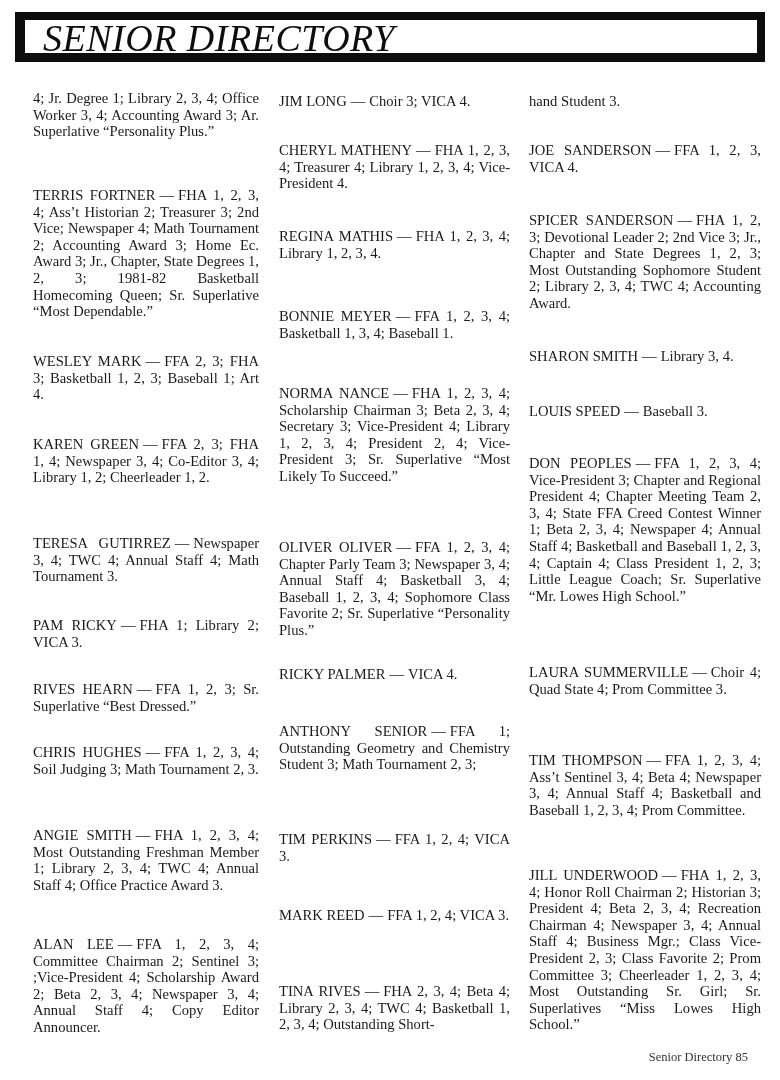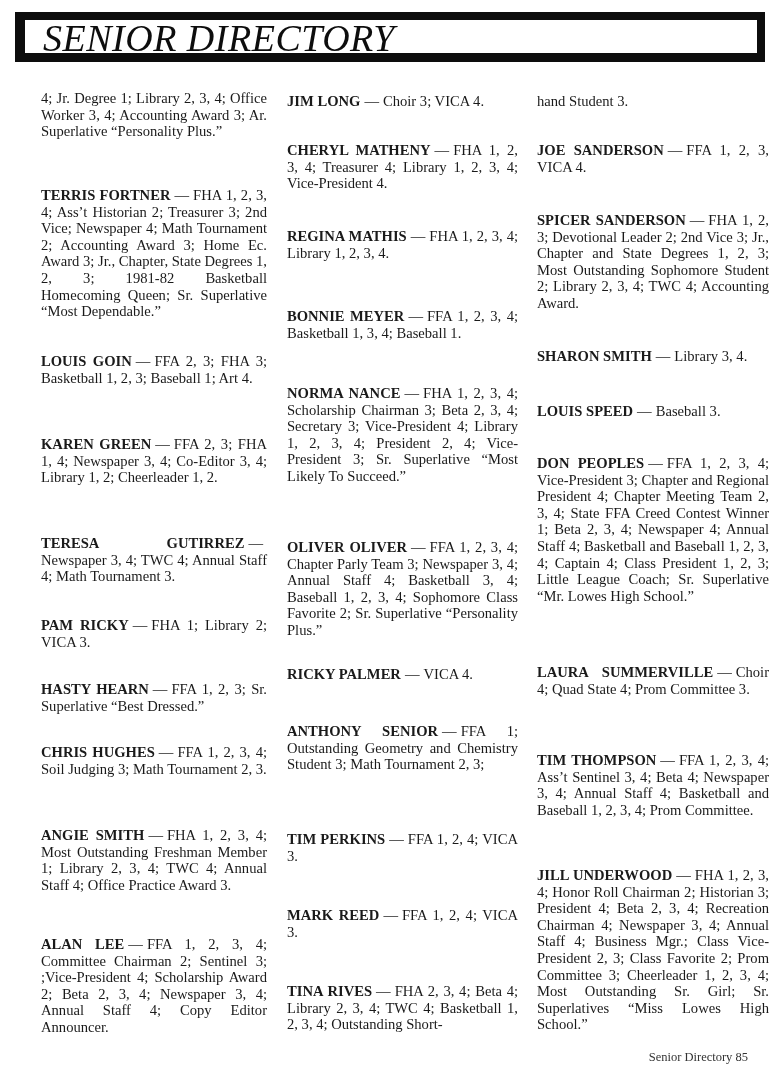--- a/index.html
+++ b/index.html
@@ -51,27 +51,27 @@
       font-size: 14.6px;
       line-height: 16.6px;
       text-align: justify;
     }
     .col-1 { left: 25px; width: 226px; }
     .col-2 { left: 271px; width: 231px; }
     .col-3 { left: 521px; width: 232px; }
 
     .entry {
       position: absolute;
-      left: 16px;
+      left: 8px;
       width: 100%;
       text-align: justify;
       hyphens: none;
     }
     .entry .name {
-      font-weight: bold;
+      font-weight: normal;
     }
     .entry .sep {
       padding: 0 4px;
     }
     .footer {
       position: absolute;
       right: 32px;
       top: 1050px;
       font-family: "Liberation Serif", "DejaVu Serif", serif;
       font-size: 12.5px;
@@ -90,33 +90,33 @@
 </div>
 
 <div class="column col-1">
   <div class="entry" style="top:0px">
     <span>4; Jr. Degree 1; Library 2, 3, 4; Office Worker 3, 4; Accounting Award 3; Ar. Superlative “Personality Plus.”</span>
   </div>
   <div class="entry" style="top:97px">
     <span class="name">TERRIS FORTNER</span><span class="sep">—</span><span>FHA 1, 2, 3, 4; Ass’t Historian 2; Treasurer 3; 2nd Vice; Newspaper 4; Math Tournament 2; Accounting Award 3; Home Ec. Award 3; Jr., Chapter, State Degrees 1, 2, 3; 1981-82 Basketball Homecoming Queen; Sr. Superlative “Most Dependable.”</span>
   </div>
   <div class="entry" style="top:263px">
-    <span class="name">LOUIS GOIN</span><span class="sep">—</span><span>FFA 2, 3; FHA 3; Basketball 1, 2, 3; Baseball 1; Art 4.</span>
+    <span class="name">WESLEY MARK</span><span class="sep">—</span><span>FFA 2, 3; FHA 3; Basketball 1, 2, 3; Baseball 1; Art 4.</span>
   </div>
   <div class="entry" style="top:346px">
     <span class="name">KAREN GREEN</span><span class="sep">—</span><span>FFA 2, 3; FHA 1, 4; Newspaper 3, 4; Co-Editor 3, 4; Library 1, 2; Cheerleader 1, 2.</span>
   </div>
   <div class="entry" style="top:445px">
     <span class="name">TERESA GUTIRREZ</span><span class="sep">—</span><span>Newspaper 3, 4; TWC 4; Annual Staff 4; Math Tournament 3.</span>
   </div>
   <div class="entry" style="top:527px">
     <span class="name">PAM RICKY</span><span class="sep">—</span><span>FHA 1; Library 2; VICA 3.</span>
   </div>
   <div class="entry" style="top:591px">
-    <span class="name">HASTY HEARN</span><span class="sep">—</span><span>FFA 1, 2, 3; Sr. Superlative “Best Dressed.”</span>
+    <span class="name">RIVES HEARN</span><span class="sep">—</span><span>FFA 1, 2, 3; Sr. Superlative “Best Dressed.”</span>
   </div>
   <div class="entry" style="top:654px">
     <span class="name">CHRIS HUGHES</span><span class="sep">—</span><span>FFA 1, 2, 3, 4; Soil Judging 3; Math Tournament 2, 3.</span>
   </div>
   <div class="entry" style="top:737px">
     <span class="name">ANGIE SMITH</span><span class="sep">—</span><span>FHA 1, 2, 3, 4; Most Outstanding Freshman Member 1; Library 2, 3, 4; TWC 4; Annual Staff 4; Office Practice Award 3.</span>
   </div>
   <div class="entry" style="top:846px">
     <span class="name">ALAN LEE</span><span class="sep">—</span><span>FFA 1, 2, 3, 4; Committee Chairman 2; Sentinel 3; ;Vice-President 4; Scholarship Award 2; Beta 2, 3, 4; Newspaper 3, 4; Annual Staff 4; Copy Editor Announcer.</span>
   </div>

